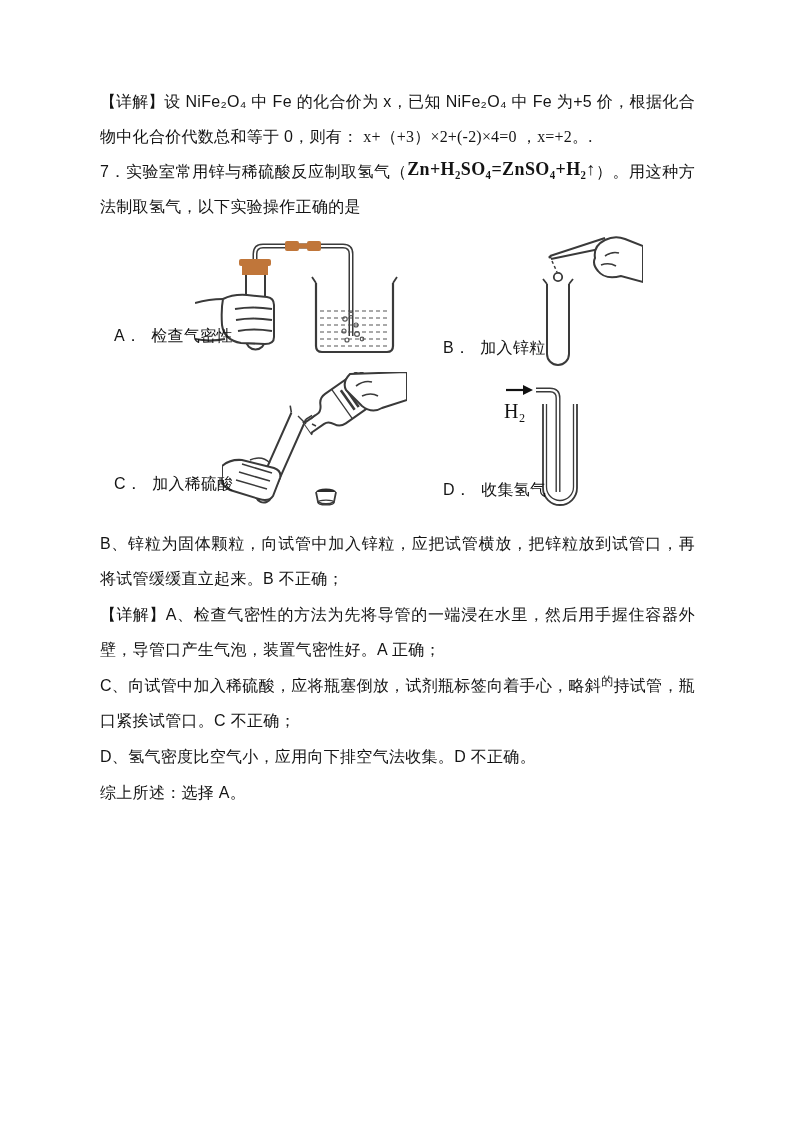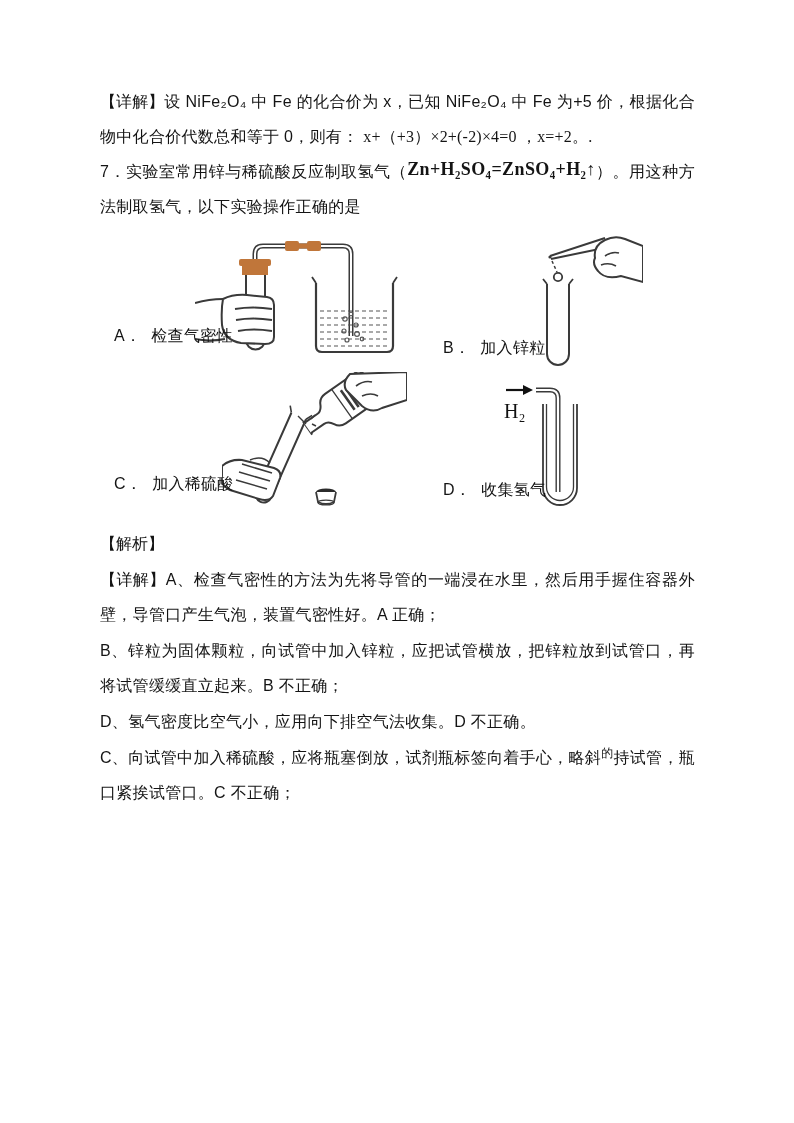--- a/index.html
+++ b/index.html
@@ -171,26 +171,26 @@
         </g>
       </svg>
 
       <span class="figlabel" style="left:14px;top:92px;text-align:right;"><span class="optkey">A．</span><span>检查气密性</span></span>
       <span class="figlabel" style="left:343px;top:104px;"><span class="optkey">B．</span><span>加入锌粒</span></span>
       <span class="figlabel" style="left:14px;top:240px;"><span class="optkey">C．</span><span>加入稀硫酸</span></span>
       <span class="figlabel" style="left:343px;top:240px;margin-top:6px;"><span class="optkey">D．</span><span>收集氢气</span></span>
     </div>
 
 
-    <p class="gap-before"><span class="bracket">【解析】</span></p>
+
+    <p class="gap-before">B、锌粒为固体颗粒，向试管中加入锌粒，应把试管横放，把锌粒放到试管口，再将试管缓缓直立起来。B 不正确；</p>
 
     <p class="gap-before"><span class="bracket">【详解】</span><span>A、检查气密性的方法为先将导管的一端浸在水里，然后用手握住容器外壁，导管口产生气泡，装置气密性好。A 正确；</span></p>
 
-    <p class="gap-before">B、锌粒为固体颗粒，向试管中加入锌粒，应把试管横放，把锌粒放到试管口，再将试管缓缓直立起来。B 不正确；</p>
+    <p class="gap-before"><span>C、向试管中加入稀硫酸，应将瓶塞倒放，试剂瓶标签向着手心，略斜</span><span class="supword">的</span><span>持试管，瓶口紧挨试管口。C 不正确；</span></p>
 
     <p class="gap-before">D、氢气密度比空气小，应用向下排空气法收集。D 不正确。</p>
 
-    <p class="gap-before"><span>C、向试管中加入稀硫酸，应将瓶塞倒放，试剂瓶标签向着手心，略斜</span><span class="supword">的</span><span>持试管，瓶口紧挨试管口。C 不正确；</span></p>
-
+    <p class="gap-before">综上所述：选择 A。</p>
 
 
   </div>
 </div>
 
 </body></html>

